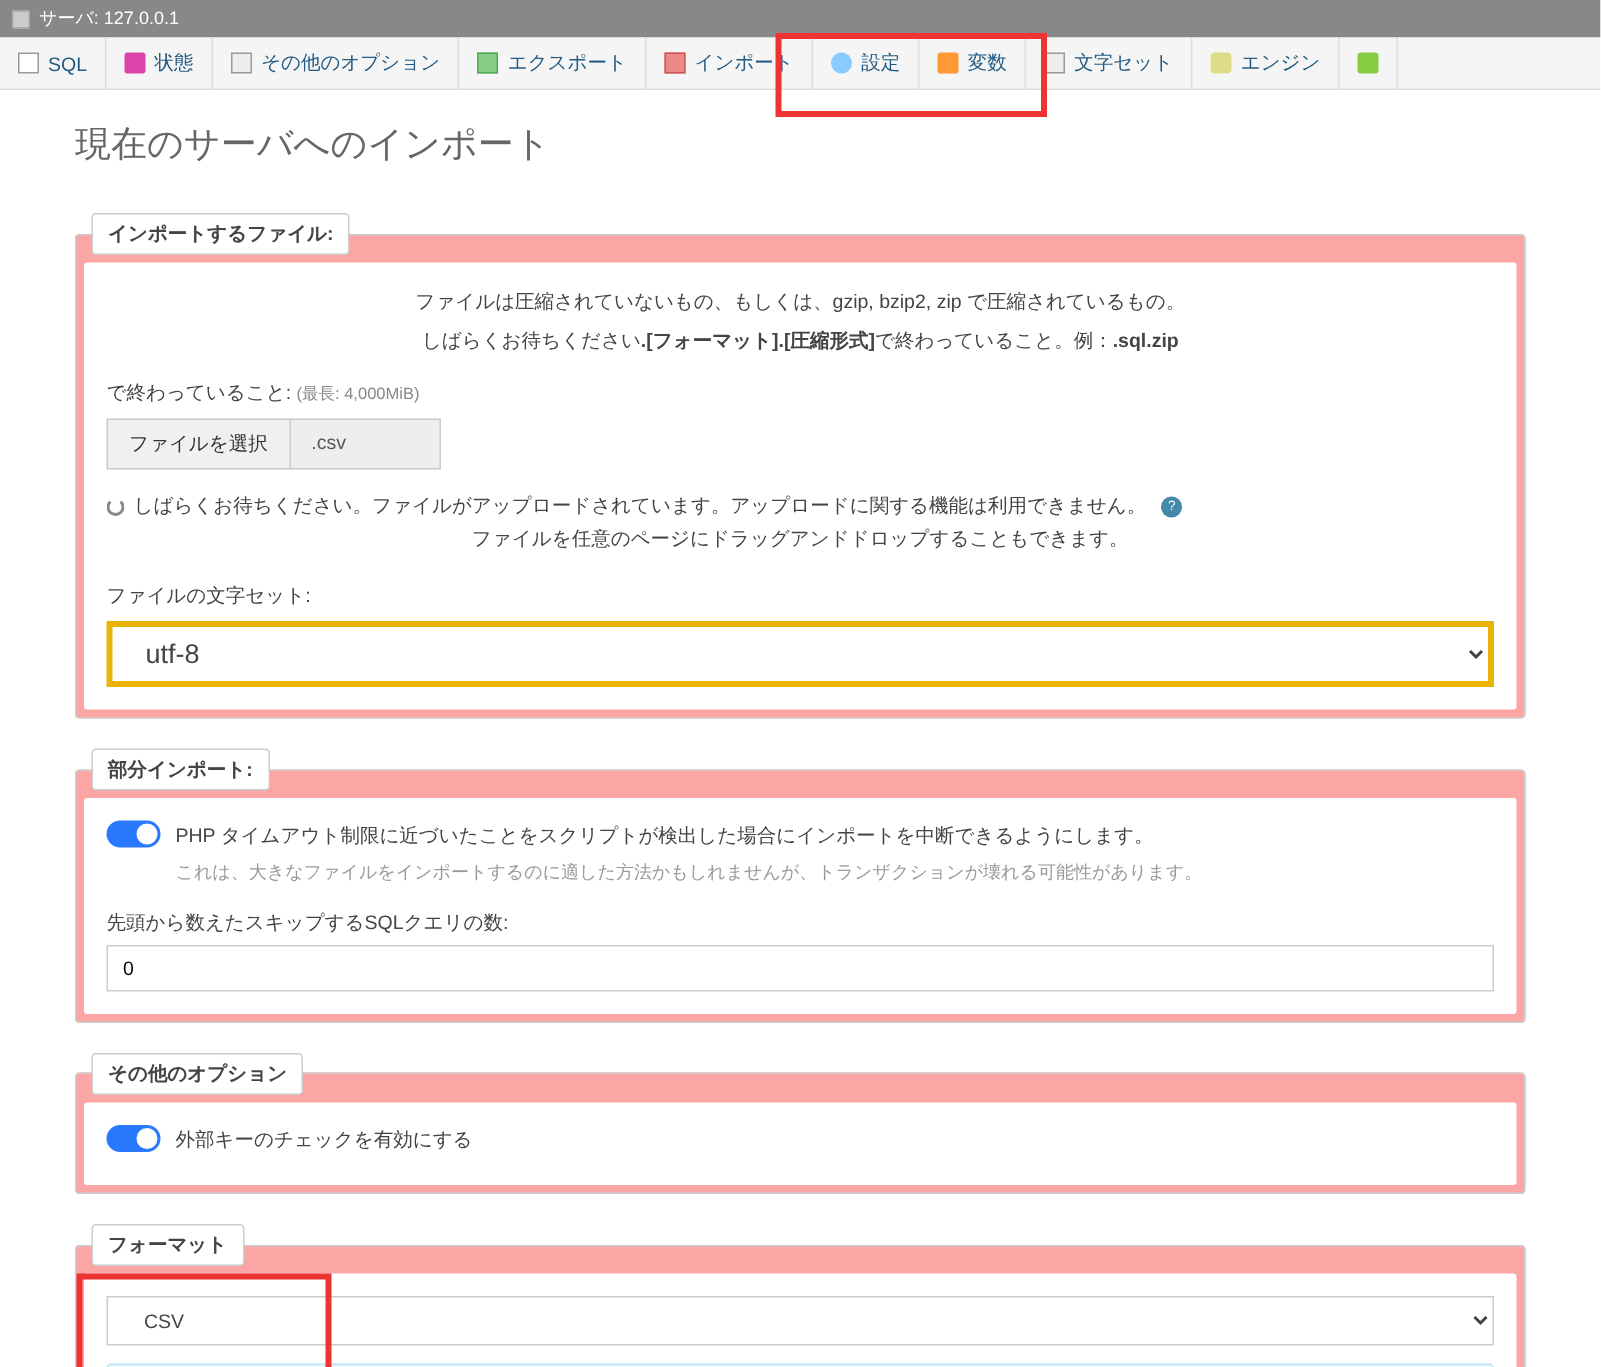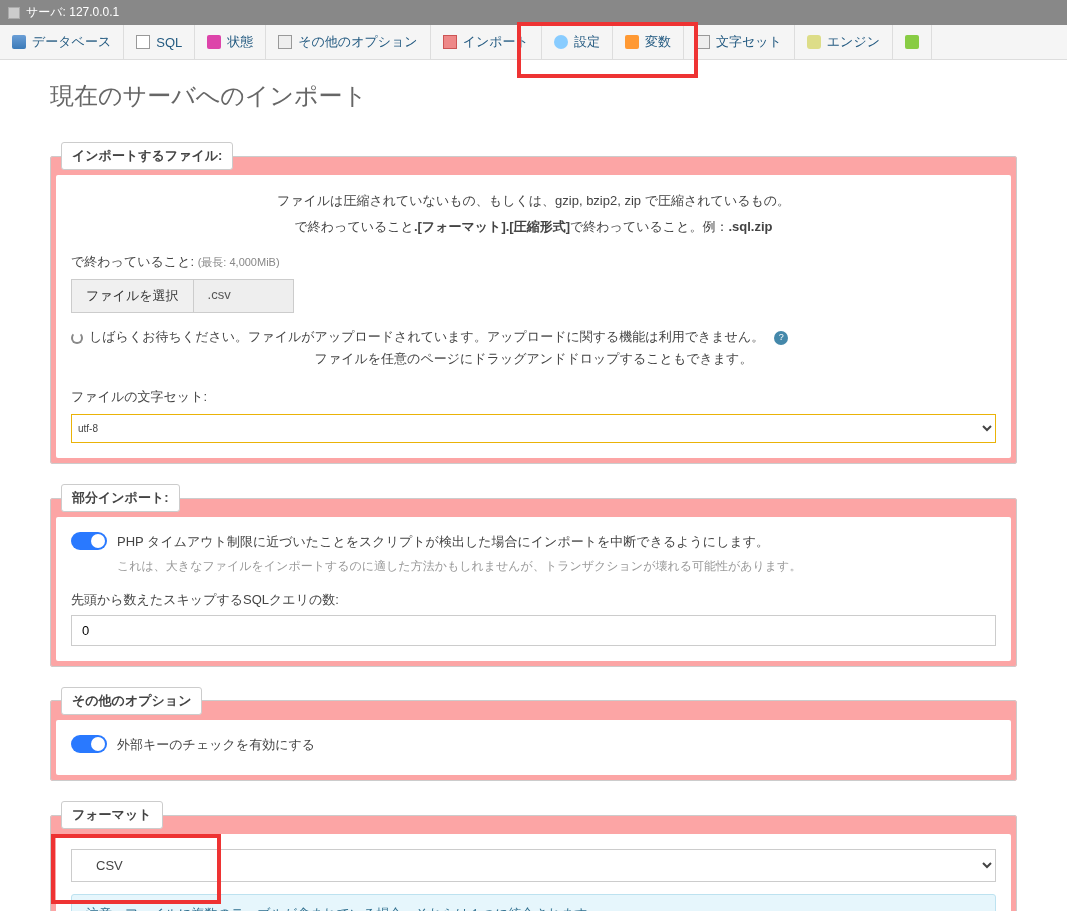--- a/index.html
+++ b/index.html
@@ -120,23 +120,23 @@
       color: #555;
     }
     
     .spinner-row { display: flex; align-items: center; gap: 6px; color: #444; line-height: 1.6;}
     .spinner { width: 12px; height: 12px; border: 2px solid #888; border-top-color: transparent; border-radius: 50%; display: inline-block; }
     .help-icon { width: 14px; height: 14px; background: #48a; color: #fff; border-radius: 50%; display: inline-flex; align-items: center; justify-content: center; font-size: 9px; margin-left: 4px;}
     
     .charset-label { margin-top: 18px; margin-bottom: 8px; }
     .charset-select {
       width: 100%;
-      padding: 7px 2px;
-      border: 1px solid #eab308;
-      font-size: 10px;
+      padding: 7px 18px;
+      border: 4px solid #eab308;
+      font-size: 18px;
       color: #444;
       background: #fff;
     }
     
     .toggle-row { display: flex; align-items: flex-start; gap: 10px; margin-bottom: 6px; }
     .toggle {
       position: relative;
       width: 36px;
       height: 18px;
       background: #2979ff;
@@ -197,34 +197,34 @@
 </head>
 <body>
 
 <div class="server-bar">
   <span class="icon-server"></span>
   <span><span>サーバ</span>: <span>127.0.0.1</span></span>
 </div>
 
 <div class="tabs">
   <div class="tab">
-      <span class="tab-icon icon-db"></span>
-      <span>データベース</span>
-    </div>
-  <div class="tab">
       <span class="tab-icon icon-sql"></span>
       <span>SQL</span>
     </div>
   <div class="tab">
       <span class="tab-icon icon-status"></span>
       <span>状態</span>
     </div>
   <div class="tab">
       <span class="tab-icon icon-users"></span>
       <span>その他のオプション</span>
+    </div>
+  <div class="tab">
+      <span class="tab-icon icon-export"></span>
+      <span>エクスポート</span>
     </div>
   <div class="tab">
       <span class="tab-icon icon-import"></span>
       <span>インポート</span>
     </div>
   <div class="tab">
       <span class="tab-icon icon-settings"></span>
       <span>設定</span>
     </div>
   <div class="tab">
@@ -246,21 +246,21 @@
 </div>
 
 <div class="content">
   <h2>現在のサーバへのインポート</h2>
 
   <fieldset>
     <legend>インポートするファイル:</legend>
     <div class="fieldset-body">
       <p class="desc-text">ファイルは圧縮されていないもの、もしくは、gzip, bzip2, zip で圧縮されているもの。</p>
       <p class="desc-text">
-        <span>で終わっていること</span><b>.[フォーマット].[圧縮形式]</b><span>で終わっていること。例：</span><b>.sql.zip</b>
+        <span>しばらくお待ちください</span><b>.[フォーマット].[圧縮形式]</b><span>で終わっていること。例：</span><b>.sql.zip</b>
       </p>
       <p class="upload-label">
         <span>で終わっていること:</span> <span class="hint-text">(最長: 4,000MiB)</span>
       </p>
       <div class="file-row">
         <button class="file-btn">ファイルを選択</button>
         <div class="file-name">.csv</div>
       </div>
       <div class="spinner-row">
         <span class="spinner"></span>

